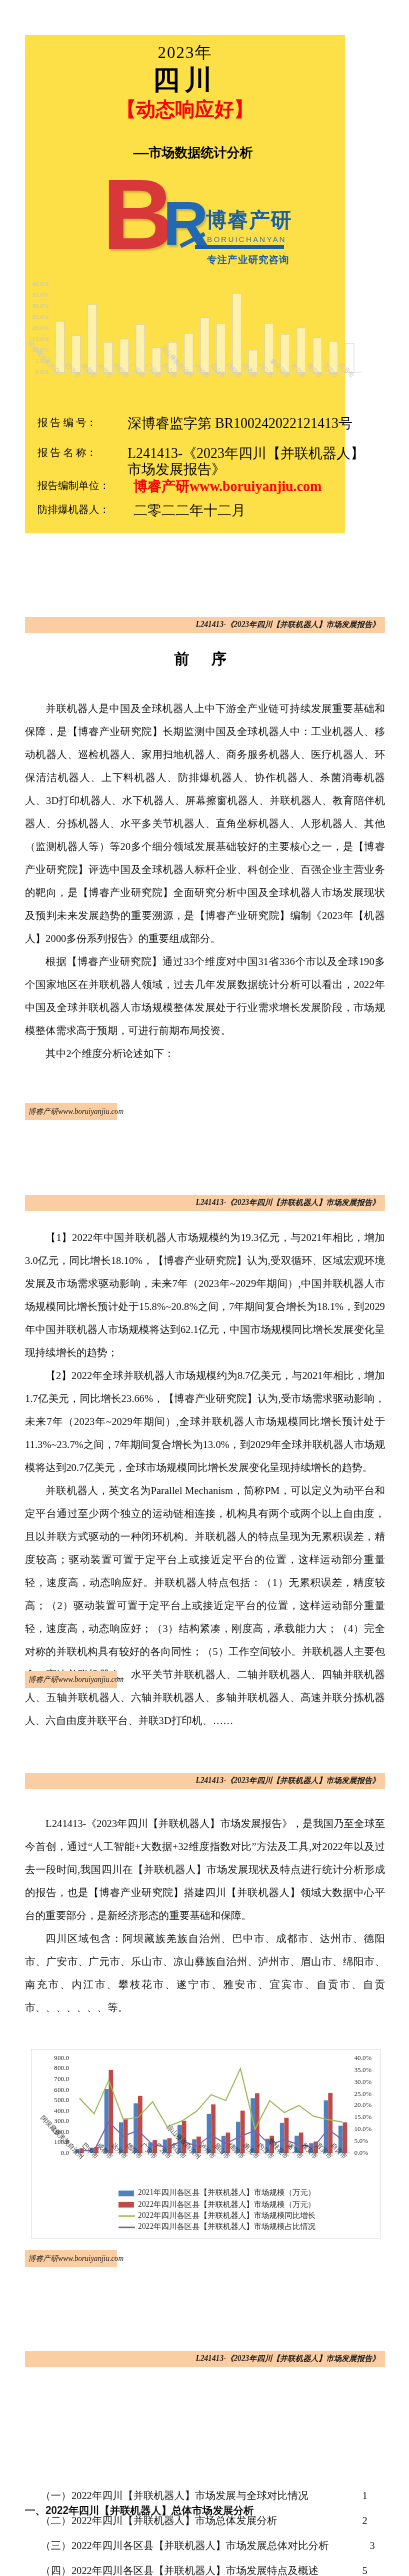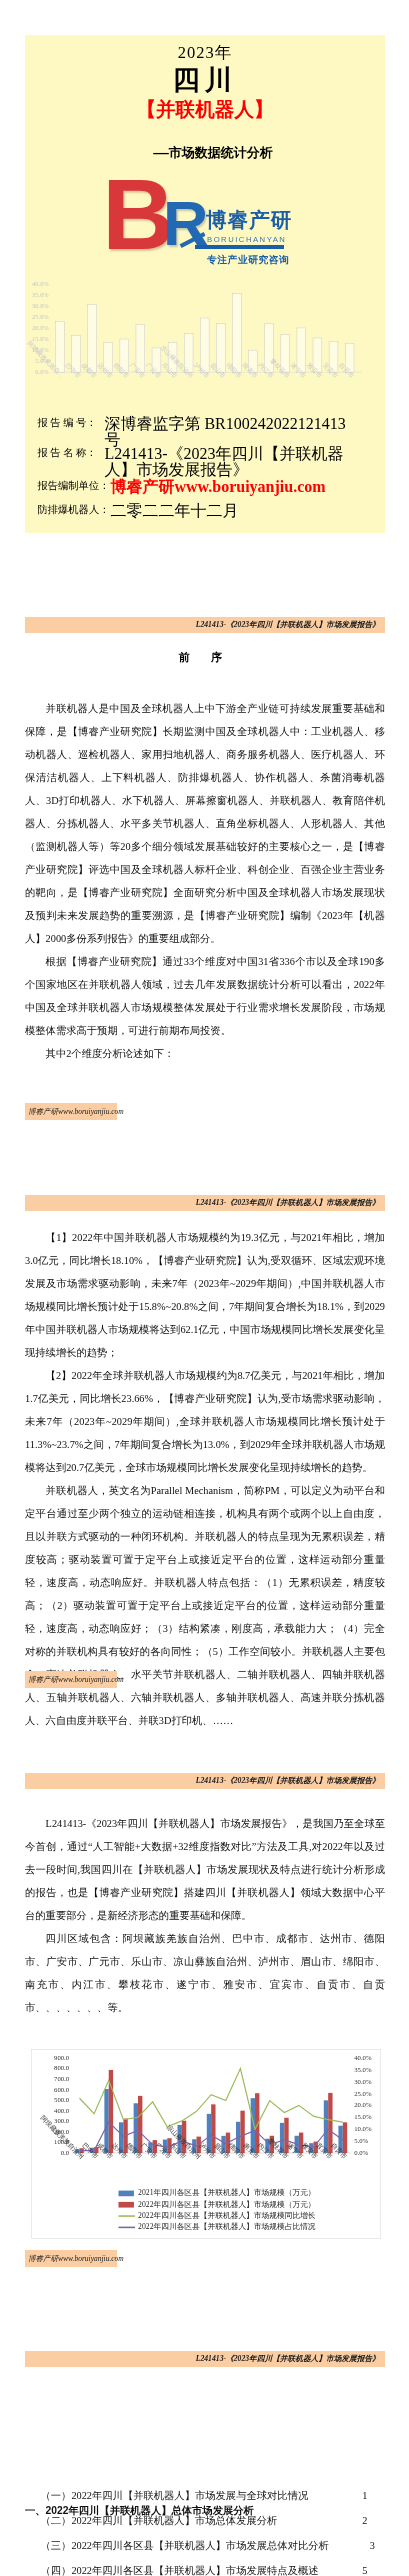--- a/index.html
+++ b/index.html
@@ -1,19 +1,19 @@
 <!DOCTYPE html>
 <html style="font-size:8.2px"><head>
 <meta charset="utf-8">
 <style>
   html,body{margin:0;padding:0;background:#fff;}
   .canvas{position:relative;width:409px;height:4046px;background:#ffffff;overflow:hidden;
           font-family:"Liberation Serif","DejaVu Serif",serif;color:#111;}
   
-  .cover{position:absolute;top:35px;left:25px;width:360px;height:498px;background:#fef9c3;}
+  .cover{position:absolute;top:35px;left:25px;width:320px;height:498px;background:#fde047;}
   .cover-year{position:absolute;top:7.2px;left:0;width:100%;text-align:center;
               font-size:16.5px;letter-spacing:1px;color:#000;}
   .cover-region{position:absolute;top:27px;left:0;width:100%;text-align:center;
               font-size:27px;font-weight:bold;letter-spacing:5.2px;color:#000;}
   .cover-product{position:absolute;top:61px;left:0;width:100%;text-align:center;
               font-size:19.6px;font-weight:bold;color:#FE0000;}
   .cover-sub{position:absolute;top:109px;left:0;width:100%;text-align:center;
               font-family:Liberation Mono, monospace;
               font-size:13px;font-weight:bold;color:#000;padding-left:8px;}
   
@@ -29,32 +29,32 @@
   .logo-en{position:absolute;left:110px;top:56px;font-family:"Liberation Sans",sans-serif;
           font-size:7.7px;letter-spacing:1.5px;color:#3A72B2;}
   .logo-line{position:absolute;left:98px;top:66px;width:89px;height:3.6px;background:#1B5EA8;}
   .logo-swoosh{position:absolute;left:82px;top:59px;width:27px;height:3.6px;background:#2268B2;
           transform:rotate(-27deg);}
   .logo-slogan{position:absolute;left:110px;top:75px;font-family:"Liberation Sans",sans-serif;
           font-size:9.8px;font-weight:bold;color:#1B5EA8;letter-spacing:0.5px;}
   
   .info-row{position:absolute;left:12.4px;width:335px;display:flex;align-items:flex-start;}
   .info-label{flex:0 0 66px;font-size:10.3px;color:#000;white-space:nowrap;}
-  .info-value{margin-left:1px;width:248px;font-size:16px;line-height:16px;color:#000;}
+  .info-value{margin-left:24px;width:248px;font-size:14px;line-height:16px;color:#000;}
   .info-value.red{color:#FE0000;font-weight:bold;}
   
   .hdr-bar{position:absolute;left:25px;width:360px;height:15.5px;background:#FACDA2;}
   .hdr-bar span{display:block;line-height:15.5px;text-align:right;padding-right:5.2px;
         font-style:italic;font-weight:bold;font-size:7.7px;color:#1a1a1a;}
   .ftr-box{position:absolute;left:25px;width:92px;height:17px;background:#FACDA2;}
   .ftr-box span{display:block;line-height:17px;padding-left:3.1px;font-style:italic;
         font-size:7.5px;color:#1a1a1a;white-space:nowrap;}
   
   .sec-title{position:absolute;left:25px;width:360px;text-align:center;
-        font-size:11px;font-weight:bold;letter-spacing:9.3px;color:#000;}
+        font-size:15px;font-weight:bold;letter-spacing:9.3px;color:#000;}
   .body-text{position:absolute;left:25px;width:360px;font-size:10.3px;line-height:23px;
         text-align:justify;color:#0d0d0d;}
   .body-text p{margin:0;text-indent:2em;}
   
   .toc-list{position:absolute;left:25px;width:360px;}
   .toc-row{display:flex;align-items:baseline;height:25px;}
   .toc-row .t{font-size:10.3px;white-space:nowrap;}
   .toc-row.sub .t{padding-left:15.5px;}
   .toc-row.bold .t{font-family:"Liberation Sans","DejaVu Sans",sans-serif;font-weight:bold;margin-top:40px;}
   .toc-row .sp{flex:1;}
@@ -63,21 +63,21 @@
   svg text{font-family:"Liberation Serif","DejaVu Serif",serif;}
 </style>
 </head>
 <body>
 
 <div class="canvas">
 
   <section class="cover">
     <div class="cover-year">2023年</div>
     <div class="cover-region">四川</div>
-    <div class="cover-product">【并联机器人】</div>
+    <div class="cover-product">【动态响应好】</div>
     <div class="cover-sub">——市场数据统计分析</div>
 
     <div class="logo">
       <span class="logo-b">B</span>
       <span class="logo-r">R</span>
       <span class="logo-cn">博睿产研</span>
       <span class="logo-en">BORUICHANYAN</span>
       <span class="logo-swoosh"></span>
       <span class="logo-line"></span>
       <span class="logo-slogan">专注产业研究咨询</span>

